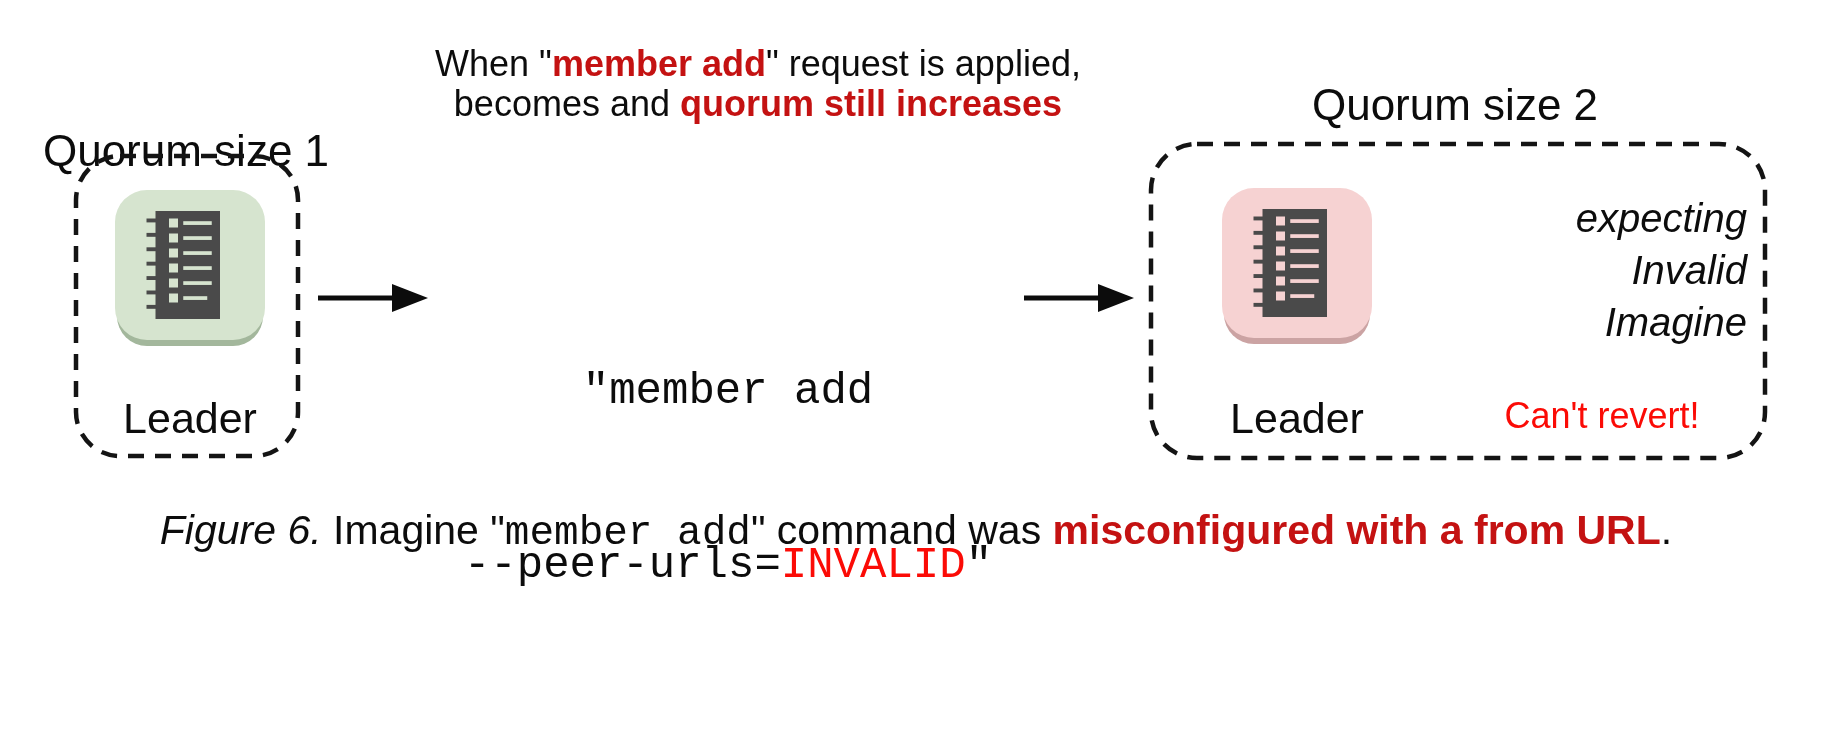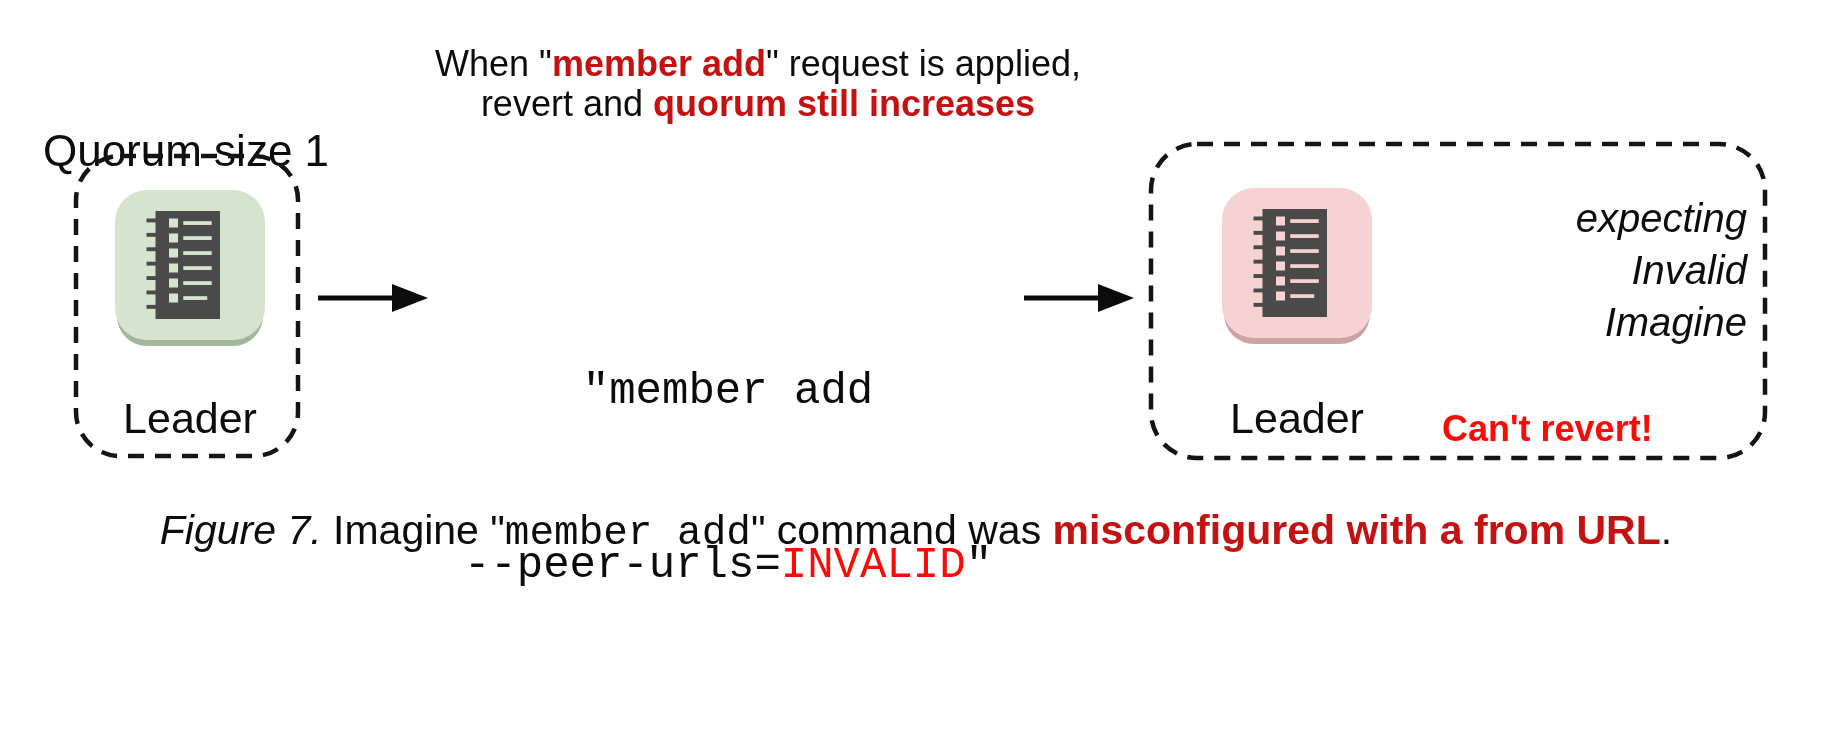--- a/index.html
+++ b/index.html
@@ -35,22 +35,22 @@
   .arrow line{stroke:#0c0c0c;stroke-width:5;}
   .arrow polygon{fill:#0c0c0c;}
 
   .top-note{position:absolute;left:408px;top:44px;width:700px;text-align:center;
             font-size:36px;line-height:40px;}
   .command{position:absolute;left:378px;top:246px;width:700px;text-align:center;
            font-family:"Liberation Mono", monospace;font-size:44px;line-height:58px;white-space:pre;}
 
   .expecting{position:absolute;left:1447px;top:192px;width:300px;text-align:right;
              font-style:italic;font-size:40px;line-height:52px;}
-  .warning{position:absolute;left:1442px;top:408px;width:320px;text-align:left;
-           font-size:36px;font-weight:bold;color:var(--bright-red);}
+  .warning{position:absolute;left:1442px;top:395px;width:320px;text-align:center;
+           font-size:36px;font-weight:normal;color:var(--bright-red);}
 
   .caption{position:absolute;left:0;top:502px;width:1832px;text-align:center;
            font-size:41px;line-height:57px;}
 
   
   .s-plain{color:var(--ink);}
   .s-red{color:var(--dark-red);font-weight:bold;}
   .s-italic{font-style:italic;}
   .s-mono{font-family:"Liberation Mono", monospace;}
   .s-mono-red{font-family:"Liberation Mono", monospace;color:var(--bright-red);}
@@ -97,33 +97,34 @@
 
   <div class="node-label" style="left:40px;top:370px;width:300px;">Leader</div>
 
   <svg class="arrow" style="left:318px;top:280px;" width="112" height="36">
     <line x1="0" y1="18" x2="76" y2="18"></line>
     <polygon points="74,4 110,18 74,32"></polygon>
   </svg>
 
   <div class="top-note">
     <div><span class="s-plain">When "</span><span class="s-red">member add</span><span class="s-plain">" request is applied,</span></div>
-    <div><span class="s-plain">revert and </span><span class="s-red">quorum still increases</span></div>
+    <div><span class="s-plain">becomes and </span><span class="s-red">quorum still increases</span></div>
   </div>
 
   <div class="command">
     <div><span class="s-mono">"member add</span></div>
     <div><span class="s-mono">--peer-urls=</span><span class="s-mono-red">INVALID</span><span class="s-mono">"</span></div>
   </div>
 
   <svg class="arrow" style="left:1024px;top:280px;" width="112" height="36">
     <line x1="0" y1="18" x2="76" y2="18"></line>
     <polygon points="74,4 110,18 74,32"></polygon>
   </svg>
 
+  <div class="cluster-title" style="left:1295px;top:80px;width:320px;">Quorum size 2</div>
 
   <svg class="dashed-box" style="left:1148px;top:141px;" width="620" height="320">
     <rect x="3" y="3" width="614" height="314" rx="46"></rect>
   </svg>
 
   <div class="node-plate pink" style="left:1222px;top:188px;">
     <svg viewBox="0 0 100 100">
       <rect class="ink" x="27" y="14" width="43" height="72"></rect>
       <g class="ink">
         <rect x="21" y="19" width="7" height="2.6"></rect>
@@ -155,16 +156,16 @@
 
   <div class="expecting">
     <div>expecting</div>
     <div>Invalid</div>
     <div>Imagine</div>
   </div>
 
   <div class="warning">Can't revert!</div>
 
   <div class="caption">
-    <div><span class="s-italic">Figure 7.</span><span class="s-plain"> Imagine "</span><span class="s-mono">member add</span><span class="s-plain">" command was </span><span class="s-red">misconfigured with a from URL</span><span class="s-plain">.</span></div>
+    <div><span class="s-italic">Figure 6.</span><span class="s-plain"> Imagine "</span><span class="s-mono">member add</span><span class="s-plain">" command was </span><span class="s-red">misconfigured with a from URL</span><span class="s-plain">.</span></div>
   </div>
 
 </div>
 
 </body></html>

